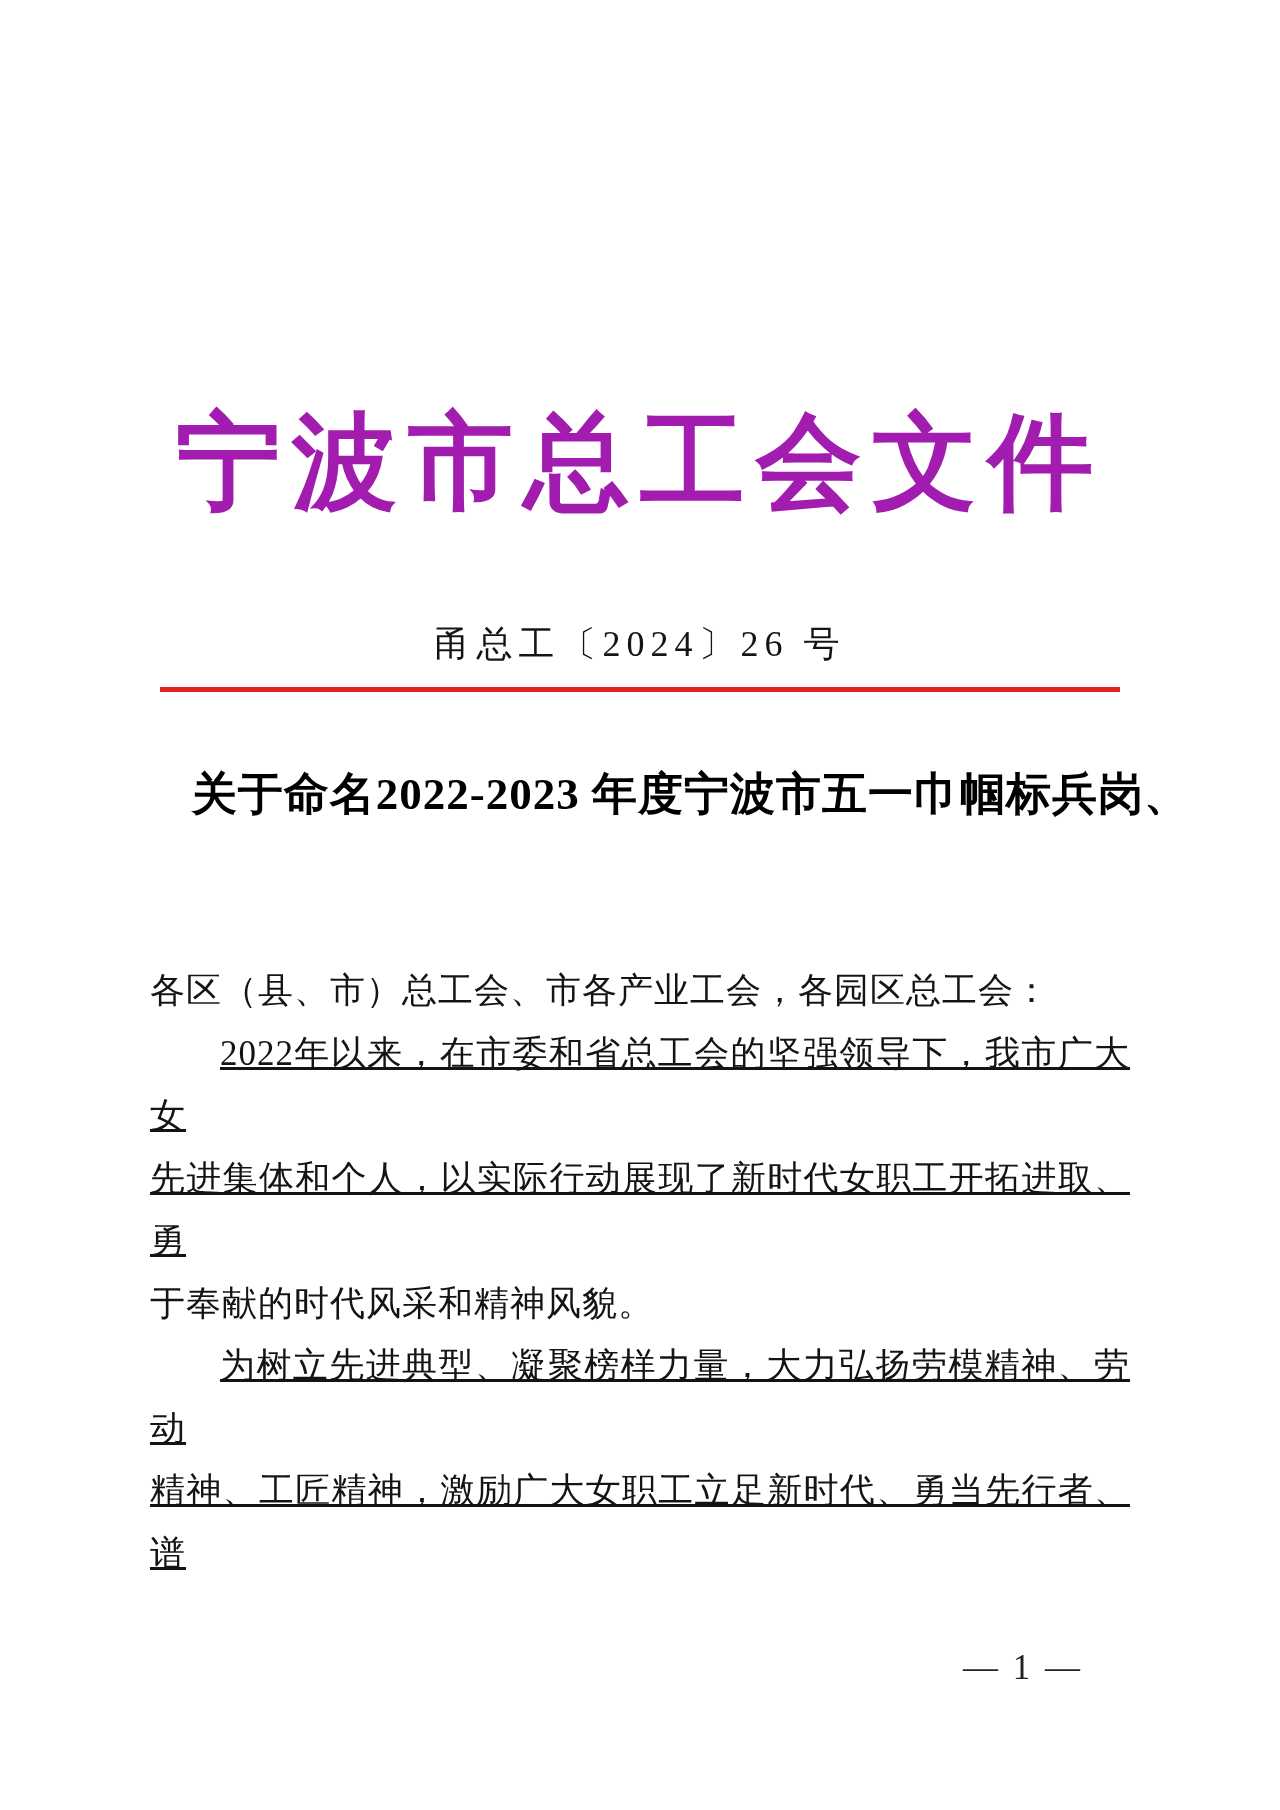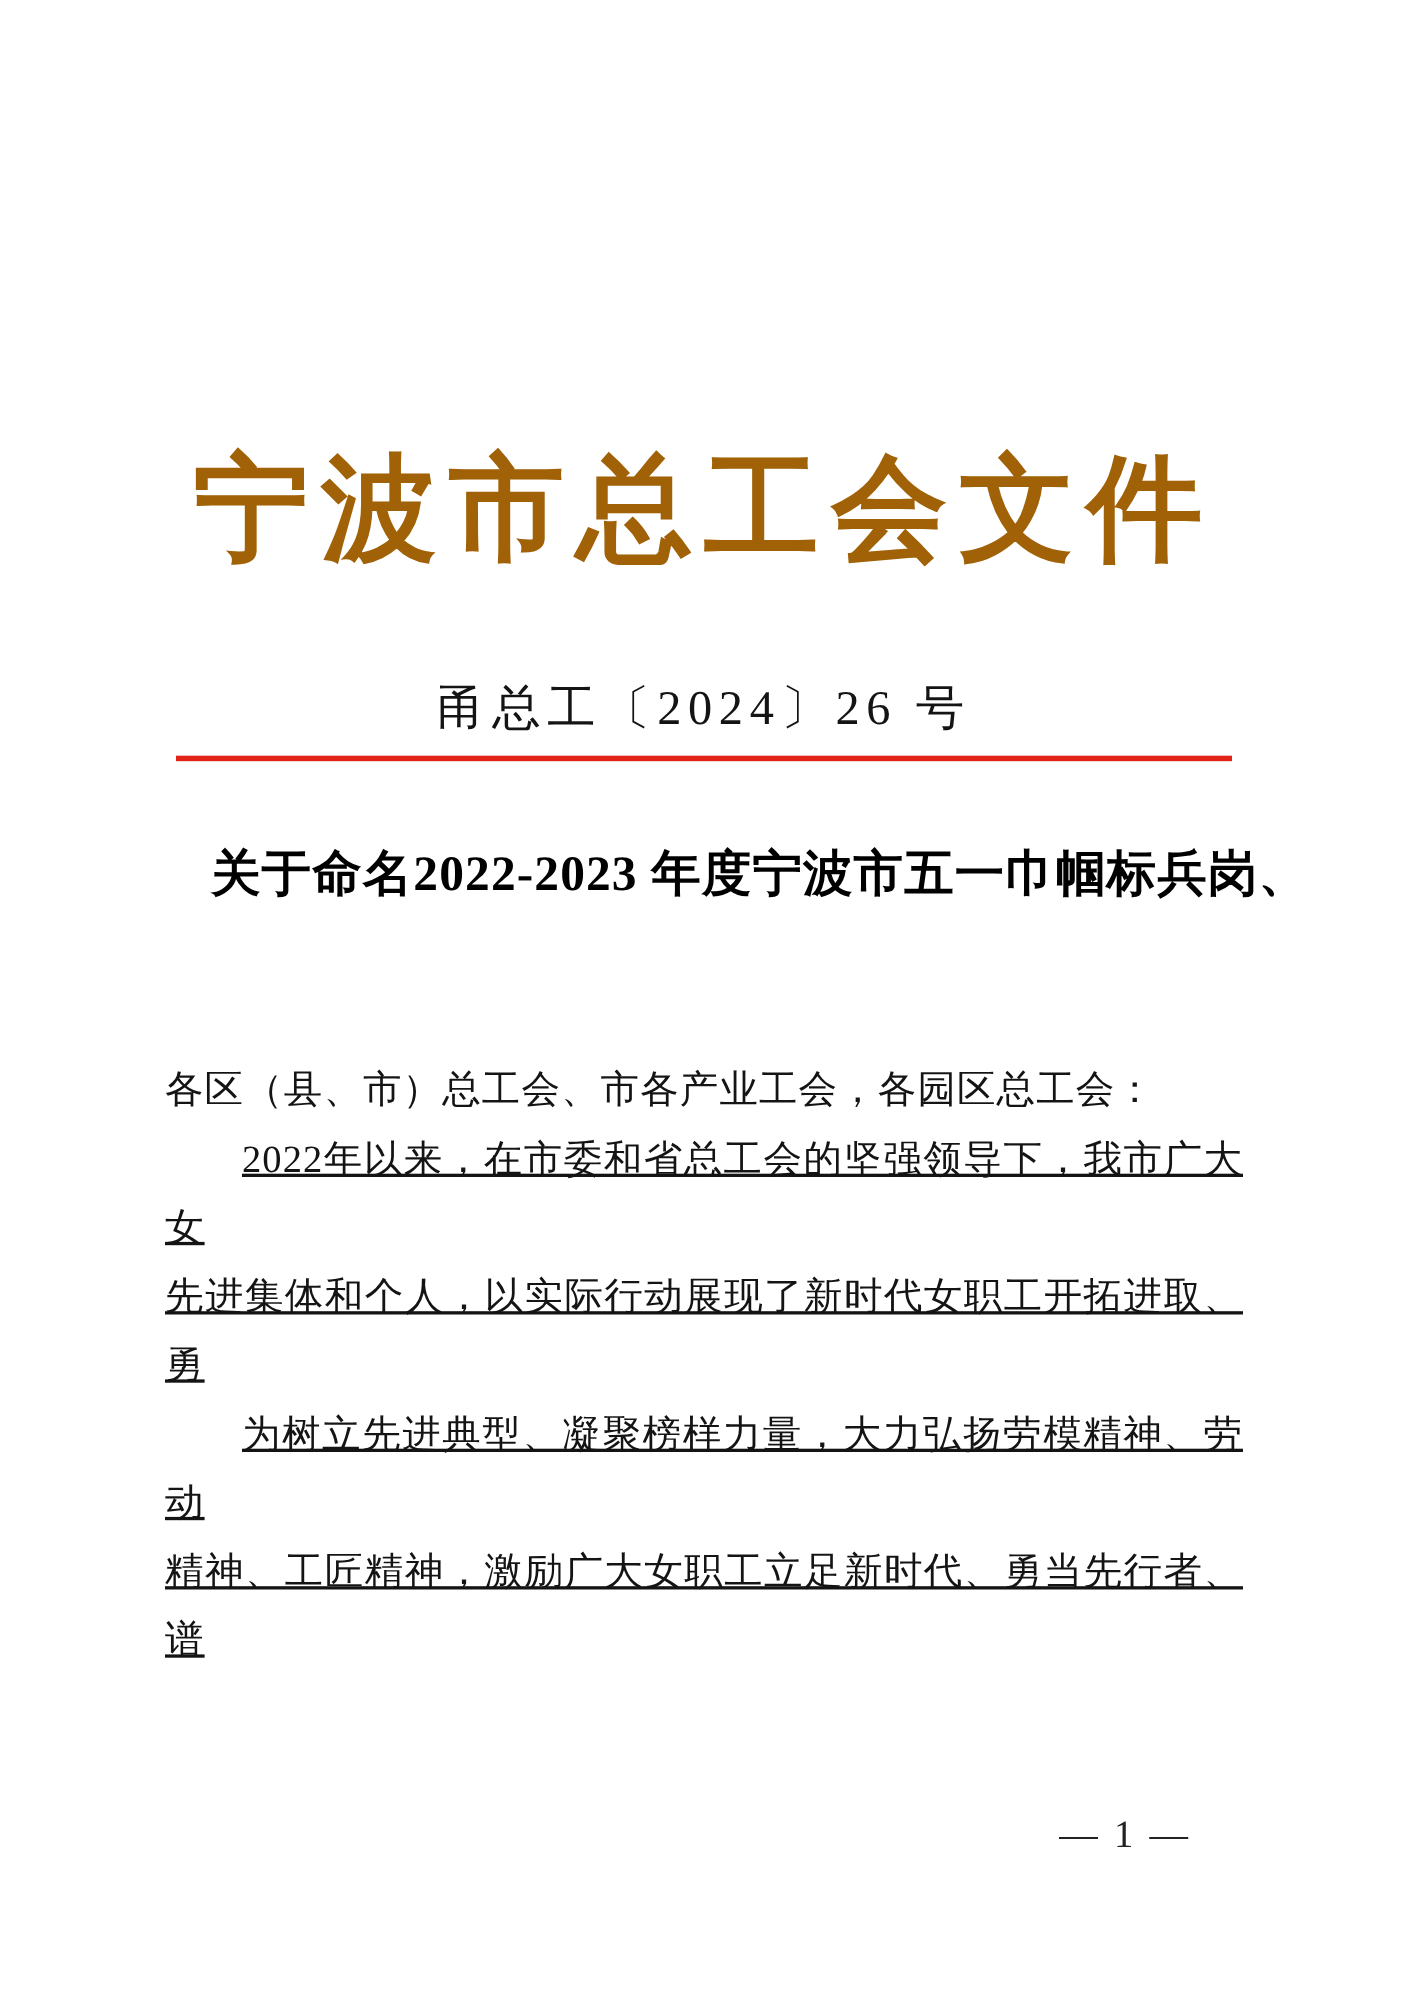--- a/index.html
+++ b/index.html
@@ -22,21 +22,21 @@
     line-height: 130px;
     font-weight: 700;
     letter-spacing: 11px;
     white-space: nowrap;
   }
   .doc-number {
     position: absolute;
     left: 0; right: 0;
     top: 622px;
     text-align: center;
-    font-size: 44px;
+    font-size: 36px;
     line-height: 44px;
     letter-spacing: 6px;
     color: #141414;
     white-space: nowrap;
   }
   .red-rule {
     position: absolute;
     left: 160px;
     top: 687px;
     width: 960px;
@@ -81,34 +81,35 @@
     letter-spacing: 3px;
     color: #222222;
     white-space: nowrap;
   }
 </style>
 </head>
 <body>
 
 <div class="page">
 
-  <div class="org-title red-accent" style="color: #a16207;">宁波市总工会文件</div>
+  <div class="org-title red-accent" style="color: #a21caf;">宁波市总工会文件</div>
 
   <div class="doc-number">甬总工〔2024〕26 号</div>
 
   <div class="red-rule red-bg" style="background: rgb(226, 35, 26);"></div>
 
   <div class="notice-title">
     <div>关于命名2022-2023 年度宁波市五一巾帼标兵岗、</div>
   </div>
 
   <div class="body-block">
     <div class="line">各区（县、市）总工会、市各产业工会，各园区总工会：</div>
     <div class="line indent fill">2022年以来，在市委和省总工会的坚强领导下，我市广大女</div>
     <div class="line fill">先进集体和个人，以实际行动展现了新时代女职工开拓进取、勇</div>
+    <div class="line">于奉献的时代风采和精神风貌。</div>
     <div class="line indent fill">为树立先进典型、凝聚榜样力量，大力弘扬劳模精神、劳动</div>
     <div class="line fill">精神、工匠精神，激励广大女职工立足新时代、勇当先行者、谱</div>
 
   </div>
 
   <div class="page-number">— 1 —</div>
 
 </div>
 
 </body></html>

